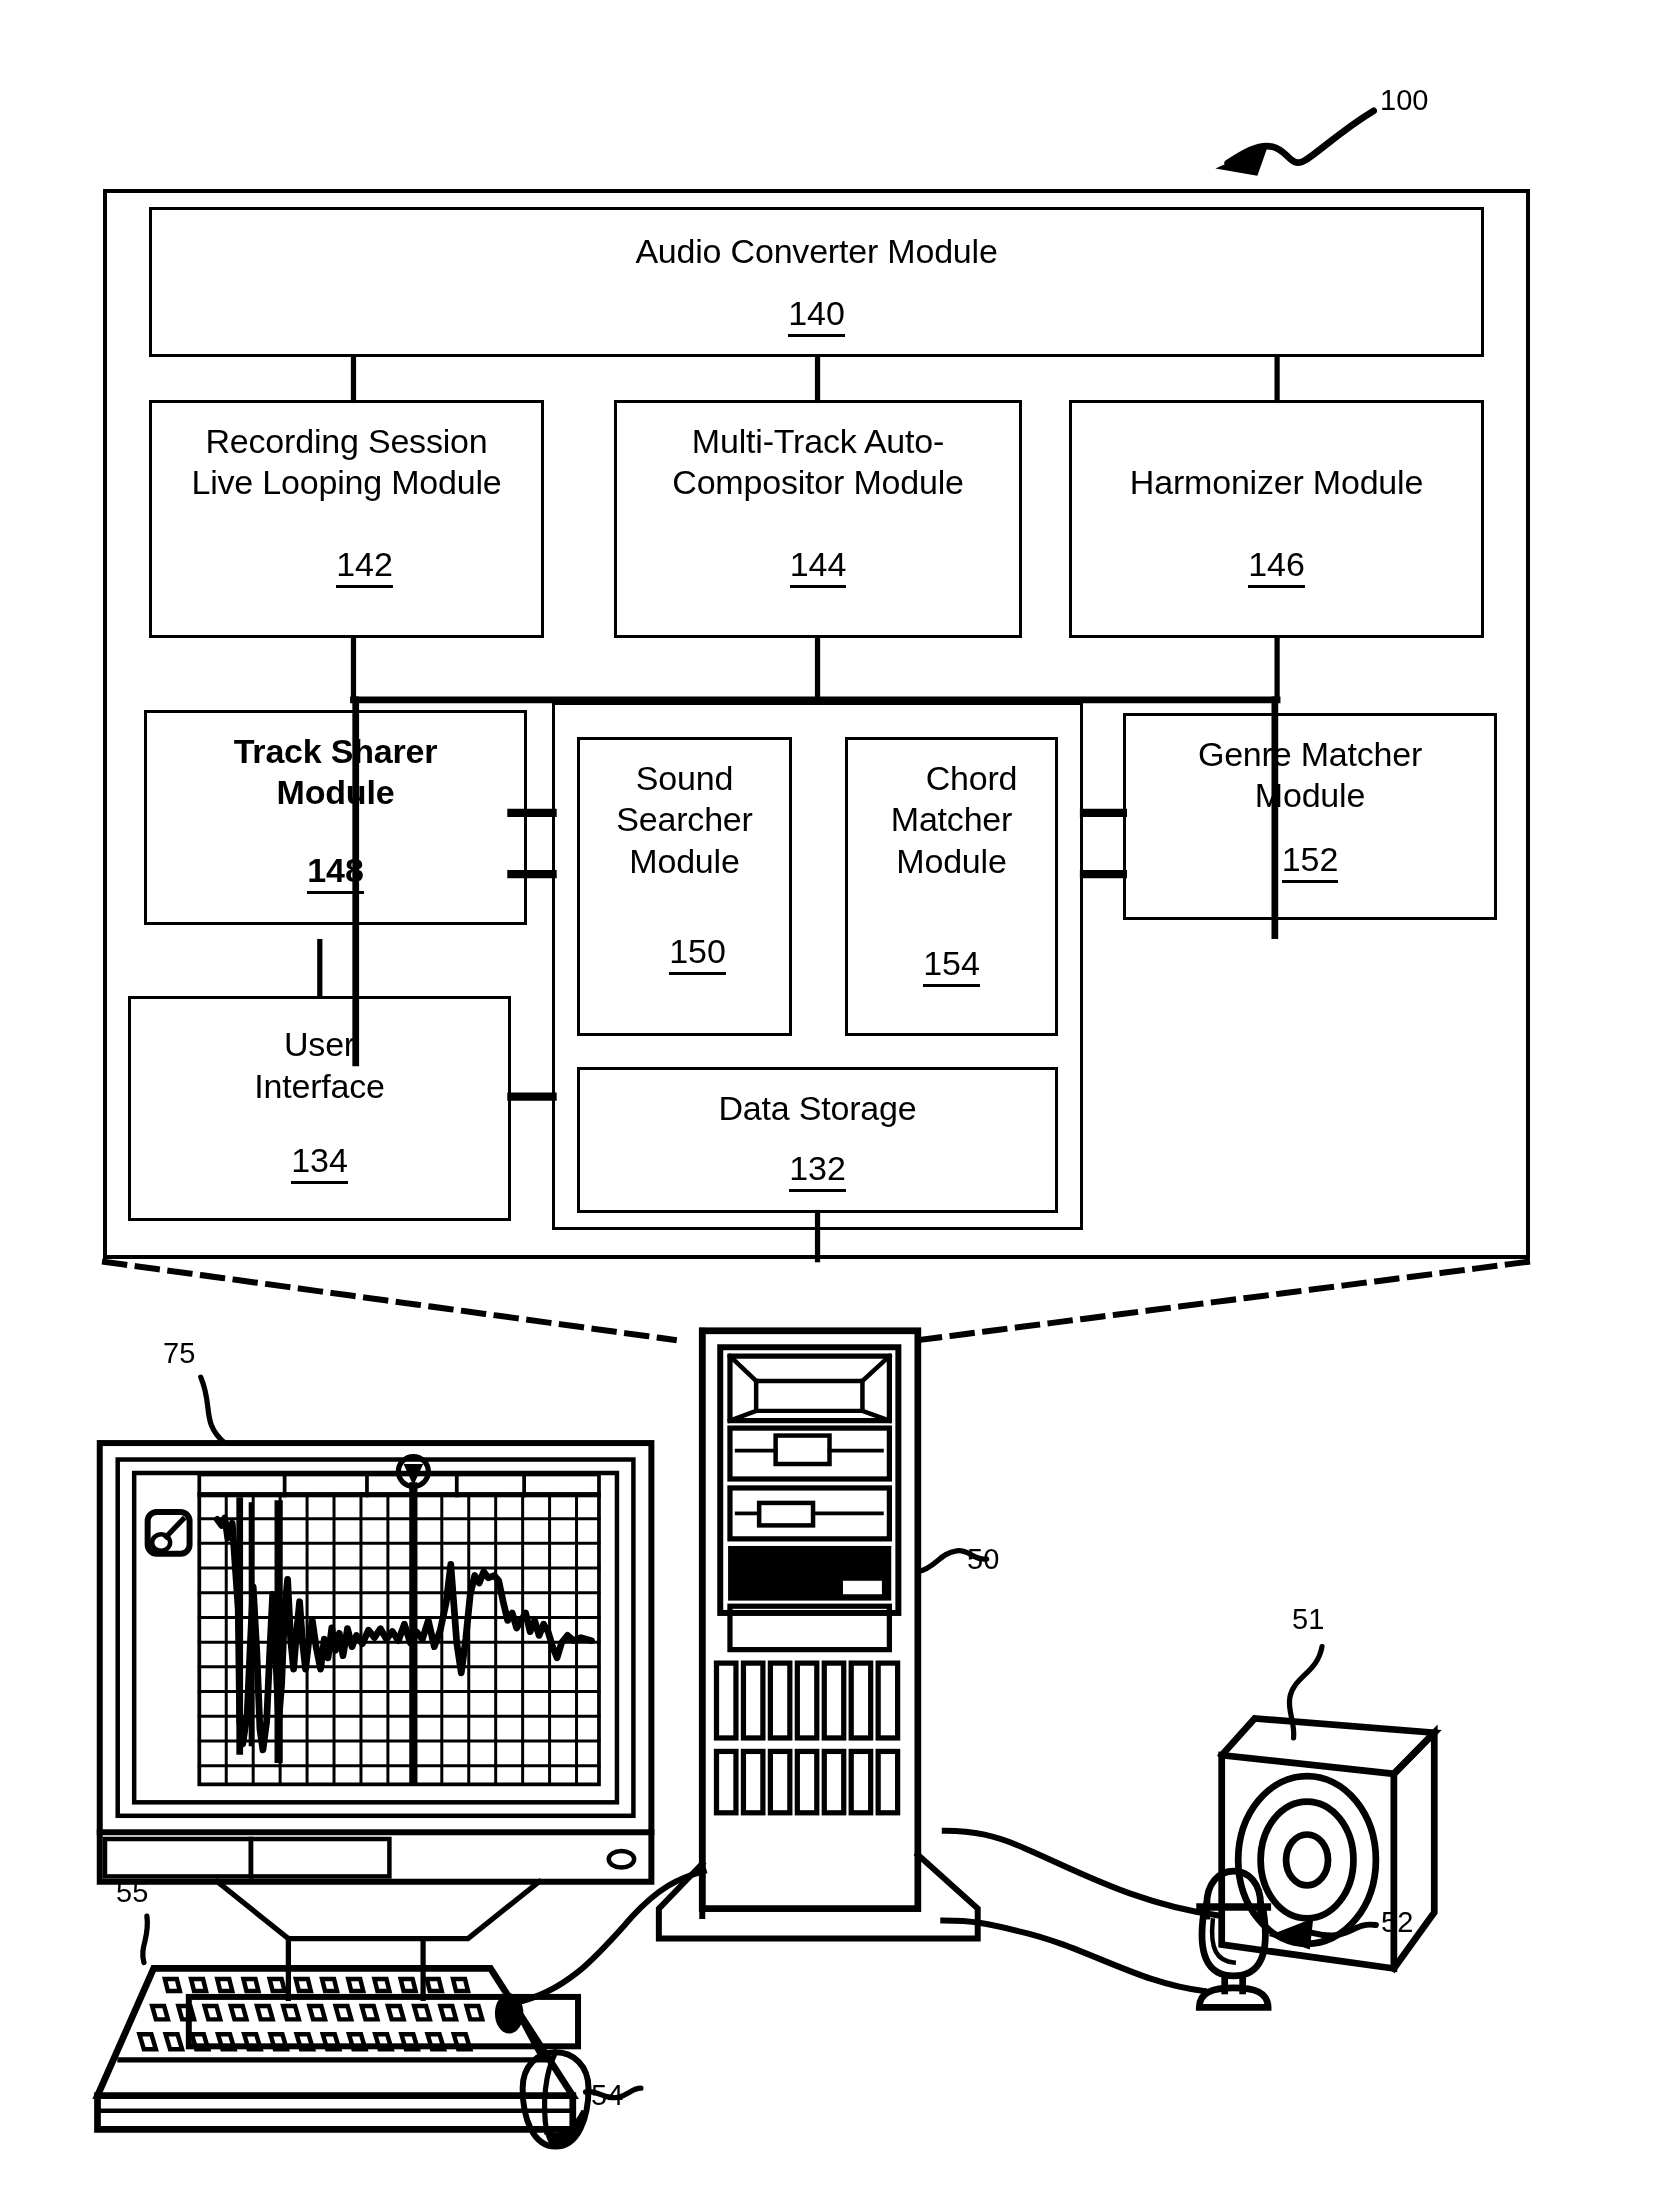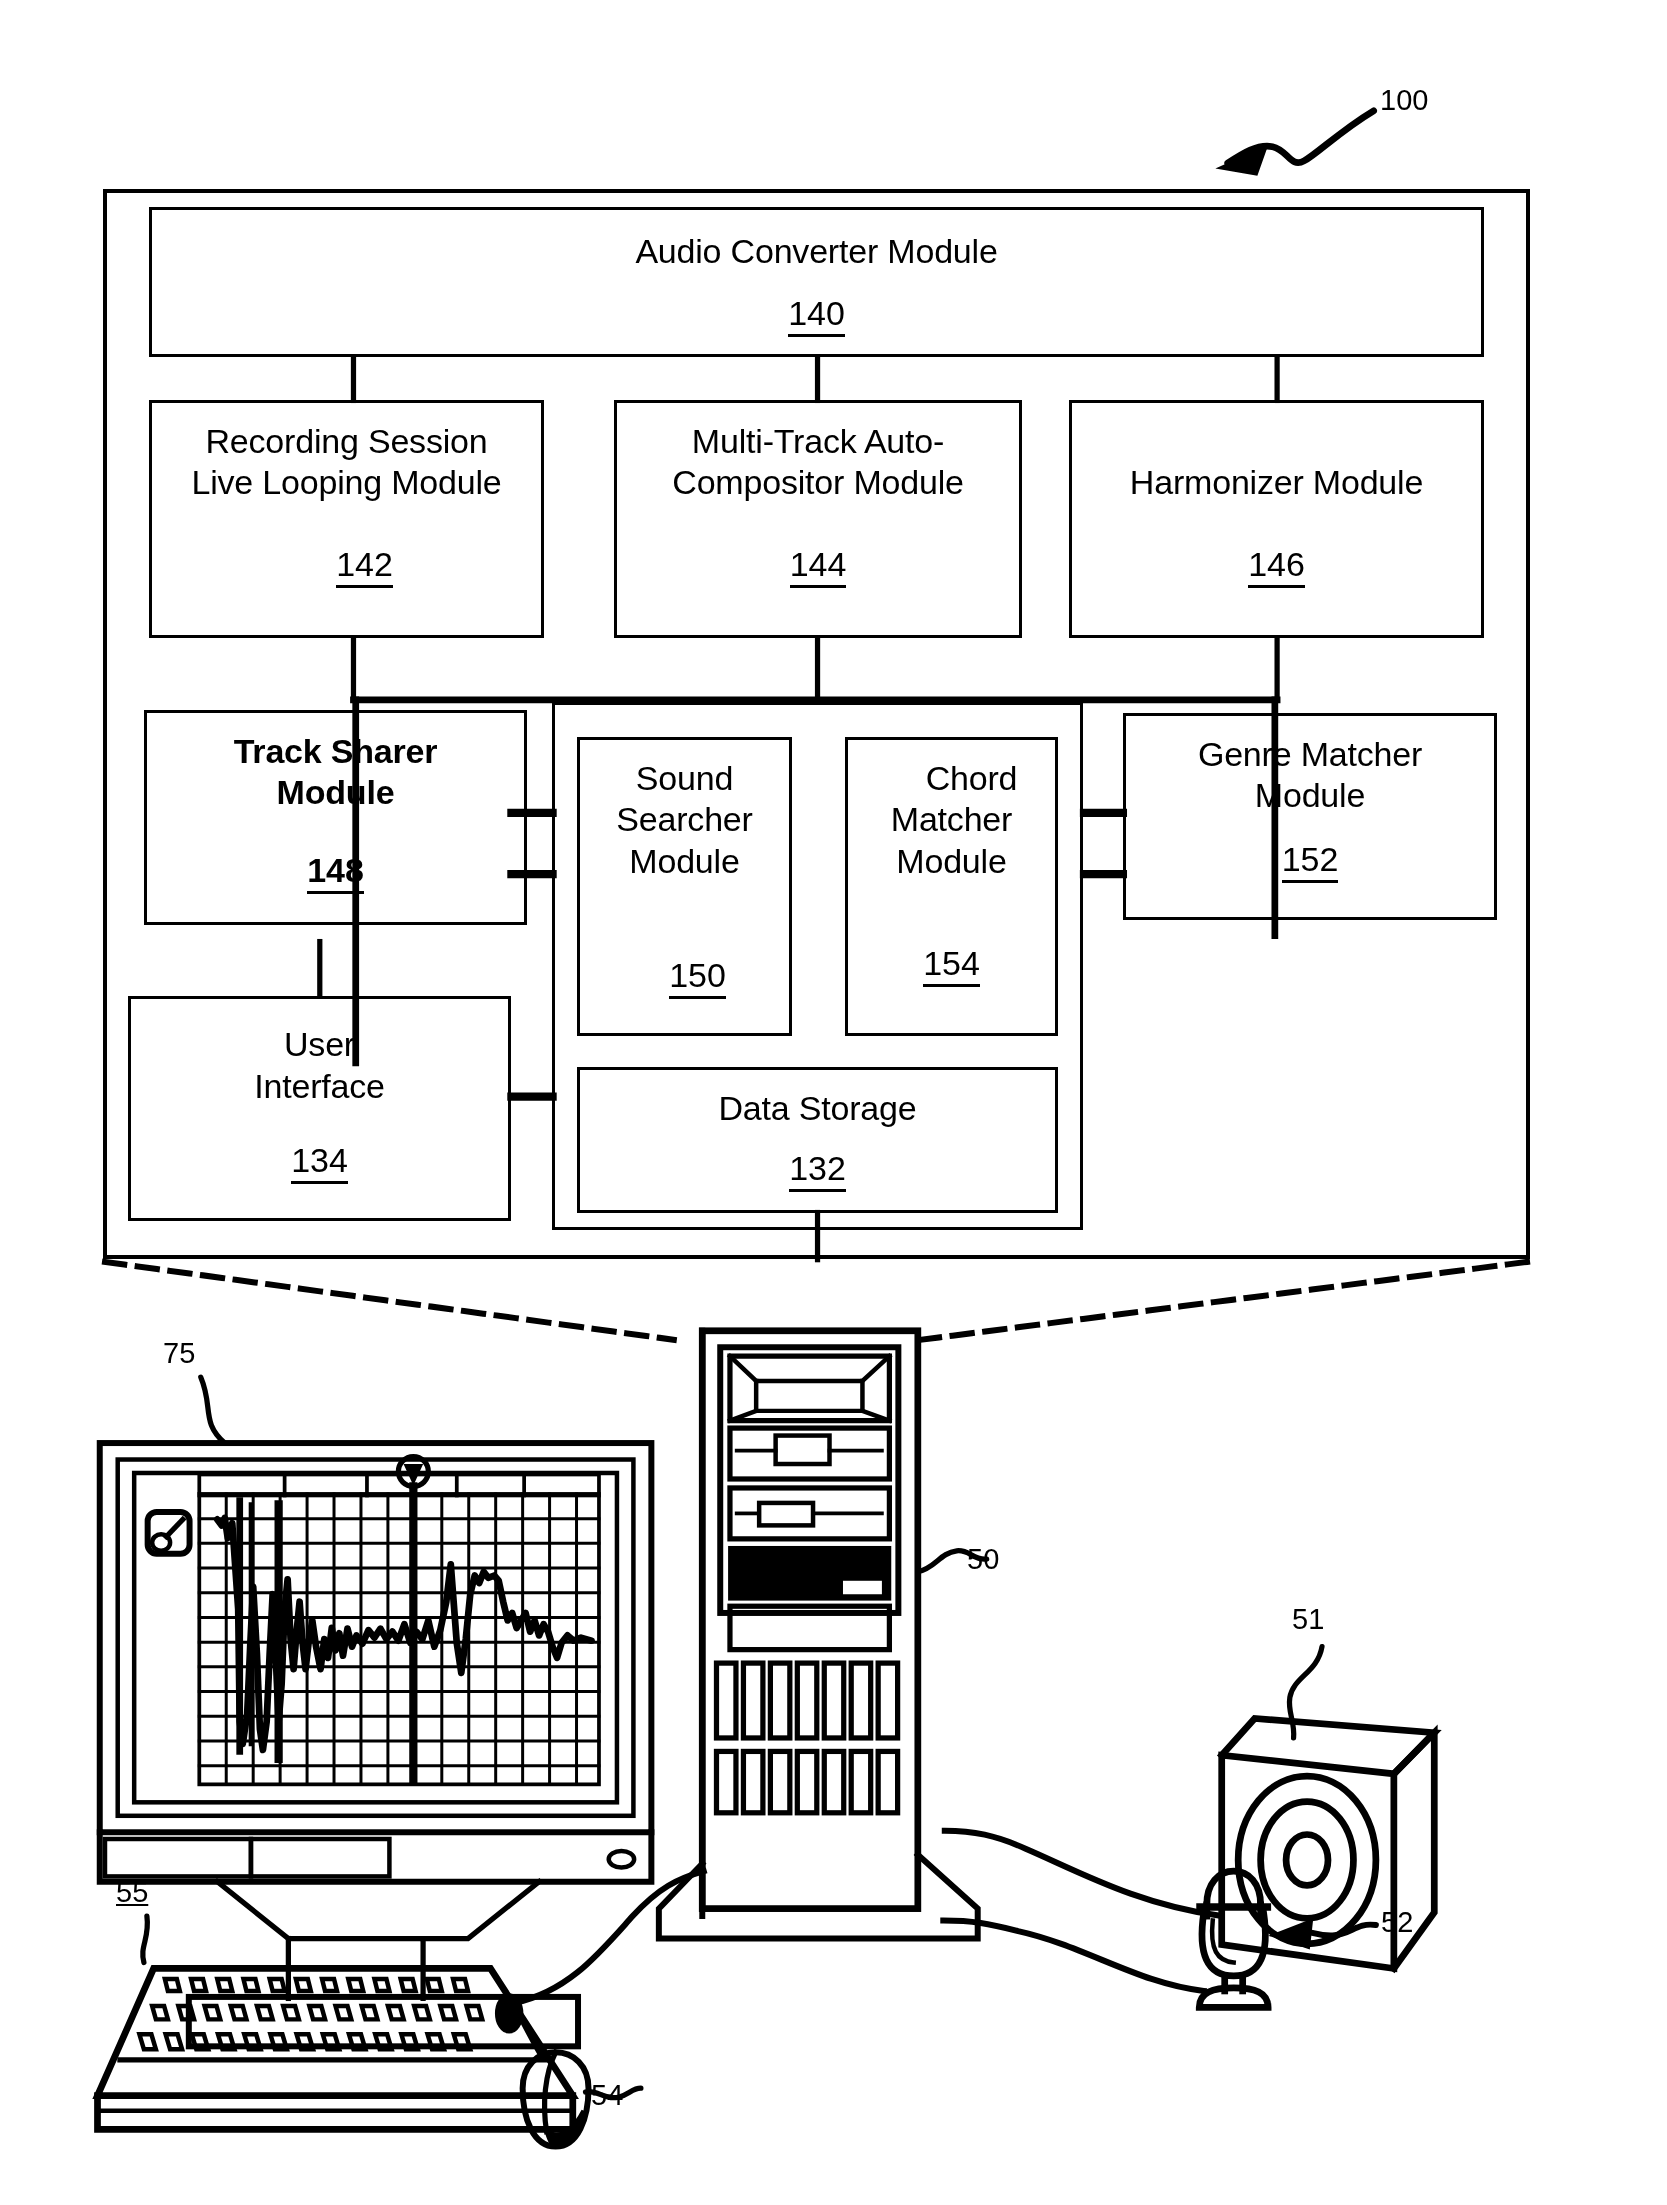--- a/index.html
+++ b/index.html
@@ -73,21 +73,21 @@
   <div class="box" style="left:144px;top:710px;width:383px;height:215px;font-weight:bold;">
     <div class="bx-title" style="top:16.5px;">Track Sharer</div>
     <div class="bx-title" style="top:58px;">Module</div>
     <div class="bx-num" style="top:138px;"><span>148</span></div>
   </div>
 
   <div class="box" style="left:577px;top:737px;width:215px;height:299px;">
     <div class="bx-title" style="top:16.5px;">Sound</div>
     <div class="bx-title" style="top:58px;">Searcher</div>
     <div class="bx-title" style="top:100px;">Module</div>
-    <div class="bx-num" style="top:216px;padding-left:26px;"><span>150</span></div>
+    <div class="bx-num" style="top:192px;padding-left:26px;"><span>150</span></div>
   </div>
 
   <div class="box" style="left:845px;top:737px;width:213px;height:299px;">
     <div class="bx-title" style="top:16.5px;padding-left:40px;">Chord</div>
     <div class="bx-title" style="top:58px;">Matcher</div>
     <div class="bx-title" style="top:100px;">Module</div>
     <div class="bx-num" style="top:204px;"><span>154</span></div>
   </div>
 
   <div class="box" style="left:1123px;top:713px;width:374px;height:207px;">
@@ -106,21 +106,21 @@
     <div class="bx-title" style="top:16.5px;">Data Storage</div>
     <div class="bx-num" style="top:79px;"><span>132</span></div>
   </div>
 
   <div class="refnum" style="left:1380px;top:79px;">100</div>
   <div class="refnum" style="left:163px;top:1332px;">75</div>
   <div class="refnum" style="left:967px;top:1538px;">50</div>
   <div class="refnum" style="left:1292px;top:1598px;">51</div>
   <div class="refnum" style="left:1381px;top:1901px;">52</div>
   <div class="refnum" style="left:591px;top:2074px;">54</div>
-  <div class="refnum" style="left:116px;top:1871px;text-decoration:underline;">55</div>
+  <div class="refnum" style="left:116px;top:1871px;">55</div>
 
   <svg class="svg-layer" viewBox="0 0 2228 2946" xmlns="http://www.w3.org/2000/svg">
 
     <g fill="none" stroke="#000" stroke-width="7" stroke-linecap="square">
 
       <path d="M472 477 L472 535"></path>
 
       <path d="M1092 477 L1092 535"></path>
 
       <path d="M1706 477 L1706 535"></path>

